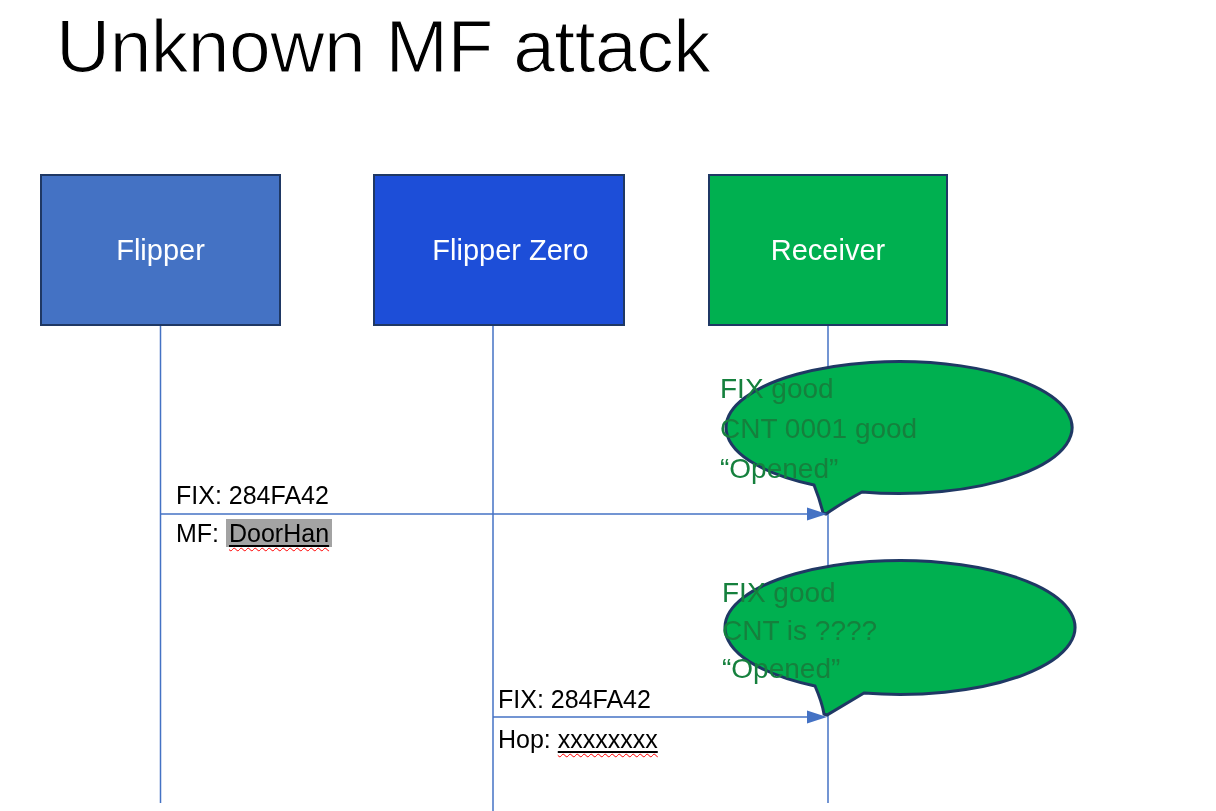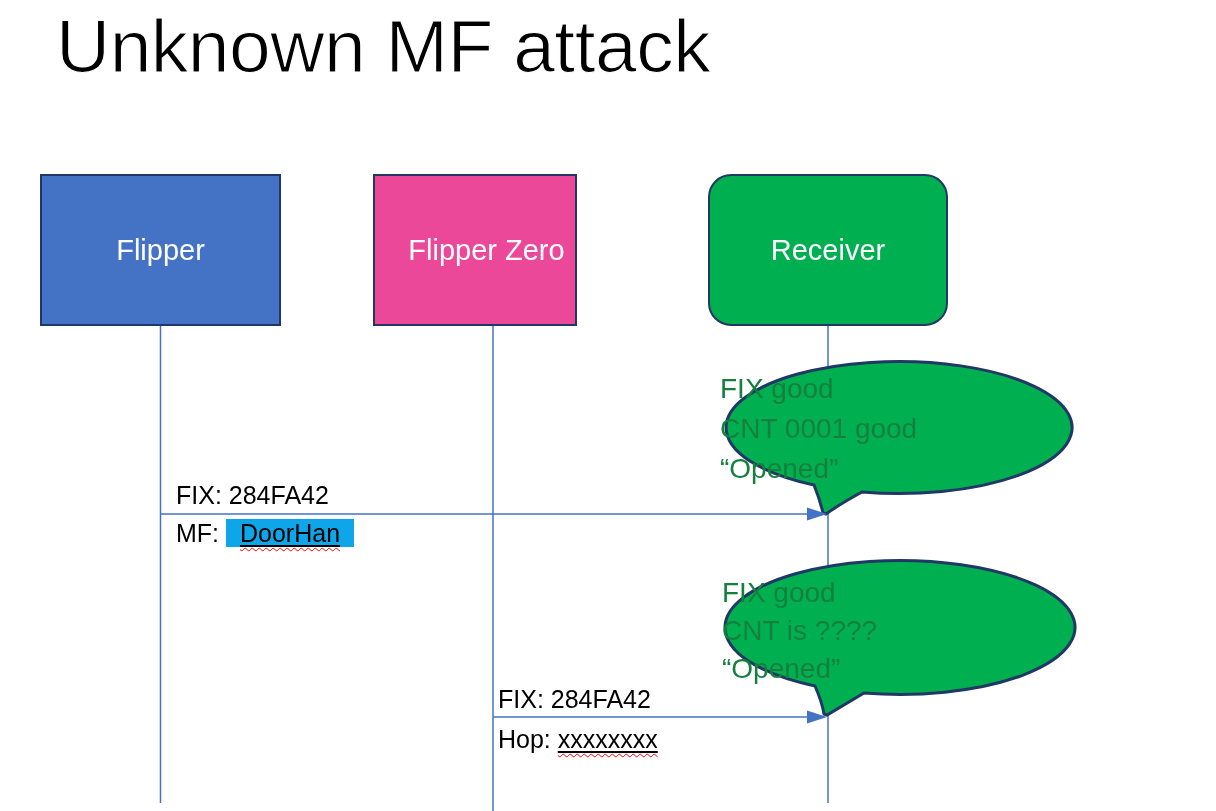--- a/index.html
+++ b/index.html
@@ -1,30 +1,30 @@
 <!DOCTYPE html>
 <html><head>
 <meta charset="utf-8">
 <style>
   * { margin:0; padding:0; box-sizing:border-box; }
   body { width:1216px; height:811px; background:#fff; font-family:"Liberation Sans", sans-serif; }
   .slide { position:relative; width:1216px; height:811px; background:#fff; overflow:hidden; }
   .title { position:absolute; left:56px; top:3px; font-size:75px; font-weight:400; color:#000000; -webkit-text-stroke:1.2px #fff; letter-spacing:-0.5px; white-space:nowrap; }
   .actor { position:absolute; top:174px; height:152px; border:2.5px solid #1F3864; display:flex; align-items:center; justify-content:center; color:#fff; font-size:29px; }
   .actor.remote { left:40px; width:241px; background:#4472C4; }
-  .actor.flipper { left:373px; width:204px; background:#ec4899;padding-left:23px; }
-  .actor.receiver { left:708px; width:240px; background:#00B050;border-radius:23px; }
+  .actor.flipper { left:373px; width:252px; background:#1d4ed8;padding-left:23px; }
+  .actor.receiver { left:708px; width:240px; background:#00B050; }
   svg.overlay { position:absolute; left:0; top:0; width:1216px; height:811px; }
   .bubble-text { position:absolute; width:350px; text-align:left; color:#15803d; font-size:28px; line-height:40px; }
   .bubble-text.b1 { left:720px; top:369px; }
   .bubble-text.b2 { left:722px; top:574px; line-height:38px; }
   .msg { position:absolute; font-size:25px; color:#000; white-space:nowrap; }
   .msg.m1 { left:176px; top:476px; line-height:38px; }
   .msg.m2 { left:498px; top:679px; line-height:40px; }
-  .hl { background:#0ea5e9; padding:0 14px; }
+  .hl { background:#a3a3a3; padding:0 3px; }
   .u { text-decoration:underline; text-decoration-color:#000; text-decoration-thickness:2px; text-underline-offset:3px; }
   .wavy { text-decoration:underline wavy #FF0000; text-decoration-thickness:1px; text-underline-offset:5px; }
 </style>
 </head>
 <body>
 
 <div class="slide">
   <div class="title">Unknown MF attack</div>
 
   <div class="actor remote">

